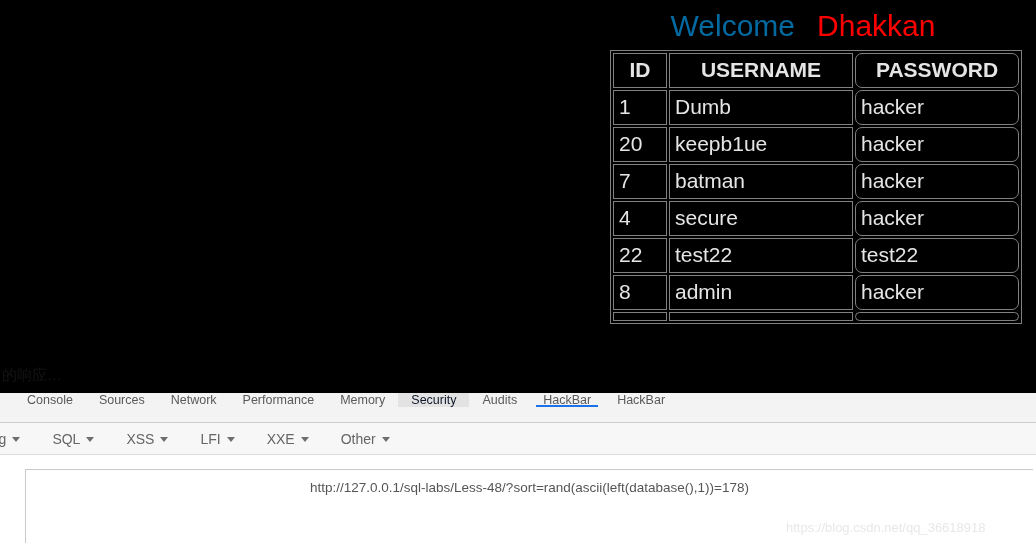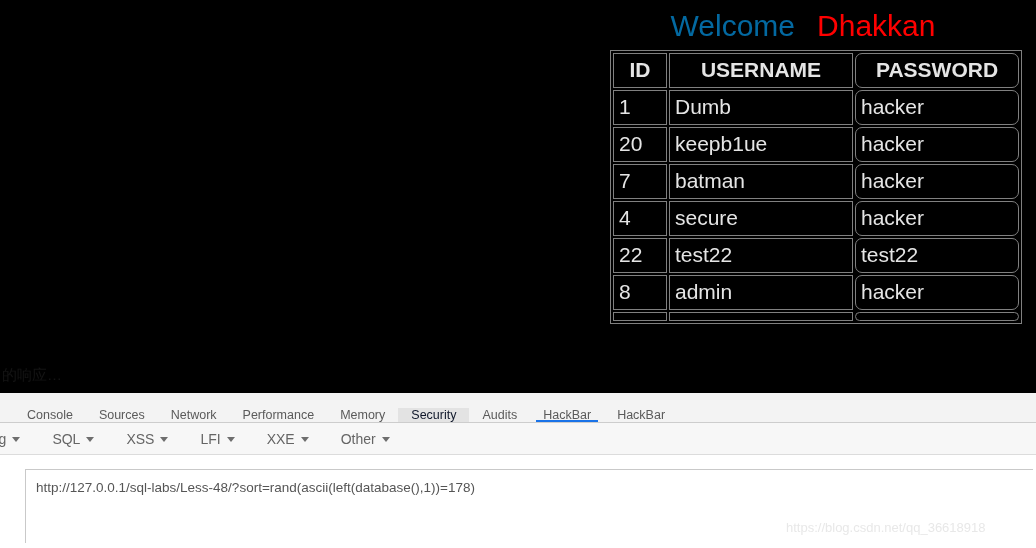--- a/index.html
+++ b/index.html
@@ -97,21 +97,21 @@
     background: #f3f3f3;
     border-top: 1px solid #000;
   }
 
   #devtools-tabbar {
     position: relative;
     height: 30px;
     background: #f3f3f3;
     border-bottom: 1px solid #cdcdcd;
     display: flex;
-    align-items: flex-end;
+    align-items: flex-start;
     padding-left: 14px;
     box-sizing: border-box;
   }
   .dt-tab {
     display: flex;
     align-items: center;
     padding: 0 13px;
     font-size: 12.5px;
     color: #5a5a5a;
     white-space: nowrap;
@@ -185,20 +185,21 @@
     border-right: none;
     border-bottom: none;
     color: #555555;
     font-family: "Liberation Sans", sans-serif;
     font-size: 13.5px;
     line-height: 18px;
     padding: 9px 10px 0 10px;
     resize: none;
     outline: none;
     overflow: hidden;
+    text-align: center;
   }
 
   #watermark {
     position: absolute;
     left: 786px;
     top: 520px;
     font-size: 13px;
     color: #e8e8e8;
     white-space: nowrap;
     pointer-events: none;

